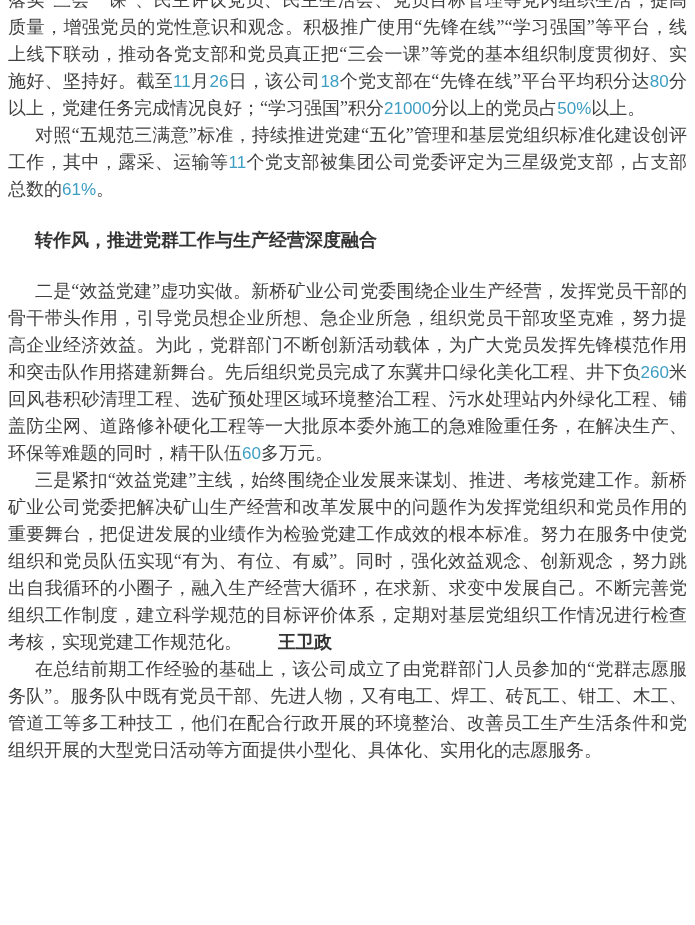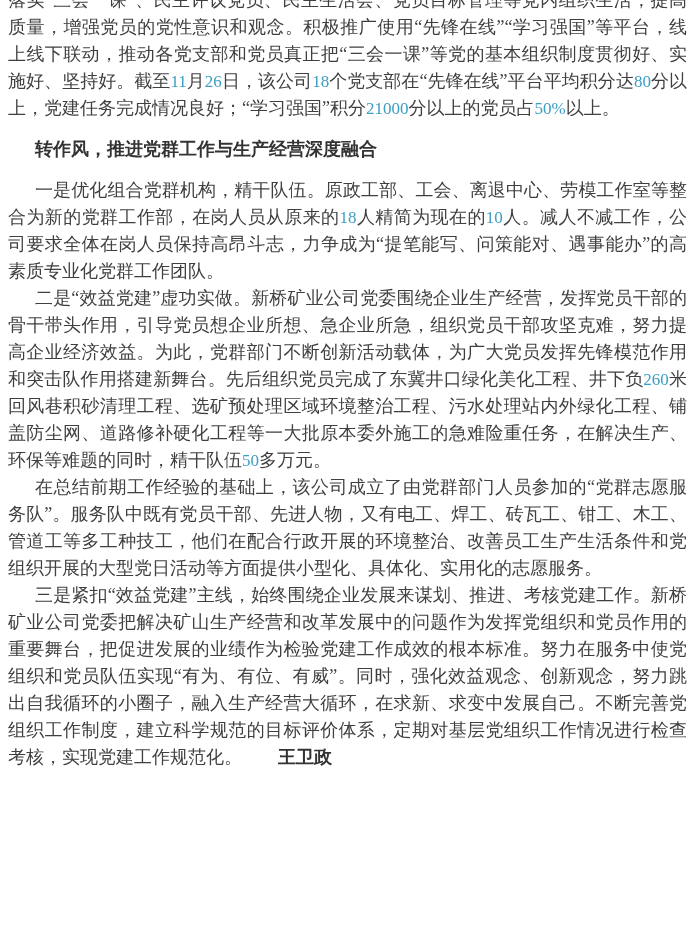--- a/index.html
+++ b/index.html
@@ -25,42 +25,42 @@
     margin: 0;
   }
   .article p.indent {
     text-indent: 1.5em;
   }
   
   .article p.clip-top {
     margin-top: -13px;
   }
   .article h2 {
-    margin: 14px 0;
+    margin: 24px 0;
     font-size: 18px;
     line-height: 27px;
     font-weight: bold;
     color: var(--heading-color, #333333);
     text-indent: 1.5em;
     text-align: left;
   }
   .num {
     color: var(--highlight-color, #3d9ec4);
-    font-family: Liberation Serif, serif;
+    font-family: Liberation Sans, sans-serif;
     font-size: 17px;
   }
   .author {
     font-weight: bold;
     margin-left: 2em;
     color: var(--heading-color, #333333);
   }
 </style>
 </head>
 <body style="background: rgb(255, 255, 255);">
 
 <main class="article">
     <p class="clip-top"><span>落实“三会一课”、民主评议党员、民主生活会、党员目标管理等党内组织</span><span>生活，提高质量，增强党员的党性意识和观念。积极推广使用“先锋在线”“学习强国”等平台，线上线下联动，推动各党支部和党员真正把“三会一课”等党的基本组织制度贯彻好、实施好、坚持好。截至</span><span class="num">11</span><span>月</span><span class="num">26</span><span>日，该公司</span><span class="num">18</span><span>个党支部在“先锋在线”平台平均积分达</span><span class="num">80</span><span>分以上，党建任务完成情况良好；“学习强国”积分</span><span class="num">21000</span><span>分以上的党员占</span><span class="num">50%</span><span>以上。</span></p>
+    <p class="indent"><span>对照“五规范三满意”标准，持续推进党建“五化”管理和基层党组织标准化建设创评工作，其中，露采、运输等</span><span class="num">11</span><span>个党支部被集团公司党委评定为三星级党支部，占支部总数的</span><span class="num">61%</span><span>。</span></p>
     <h2><span>转作风，推进党群工作与生产经营深度融合</span></h2>
-    <p class="indent"><span>一是优化组合党群机构，精干队伍。原政工部、工会、离退中心、劳模工作室等整合为新的党群工作部，在岗人员从原来的</span><span class="num">18</span><span>人精简为现在的</span><span class="num">10</span><span>人。减人不减工作，公司要求全体在岗人员保持高昂斗志，力争成为“提笔能写、问策能对、遇事能办”的高素质专业化党群工作团队。</span></p>
-    <p class="indent"><span>二是“效益党建”虚功实做。新桥矿业公司党委围绕企业生产经营，发挥党员干部的骨干带头作用，引导党员想企业所想、急企业所急，组织党员干部攻坚克难，努力提高企业经济效益。为此，党群部门不断创新活动载体，为广大党员发挥先锋模范作用和突击队作用搭建新舞台。先后组织党员完成了东冀井口绿化美化工程、井下负</span><span class="num">260</span><span>米回风巷积砂清理工程、选矿预处理区域环境整治工程、污水处理站内外绿化工程、铺盖防尘网、道路修补硬化工程等一大批原本委外施工的急难险重任务，在解决生产、环保等难题的同时，精干队伍</span><span class="num">50</span><span>多万元。</span></p>
+    <p class="indent"><span>二是“效益党建”虚功实做。新桥矿业公司党委围绕企业生产经营，发挥党员干部的骨干带头作用，引导党员想企业所想、急企业所急，组织党员干部攻坚克难，努力提高企业经济效益。为此，党群部门不断创新活动载体，为广大党员发挥先锋模范作用和突击队作用搭建新舞台。先后组织党员完成了东冀井口绿化美化工程、井下负</span><span class="num">260</span><span>米回风巷积砂清理工程、选矿预处理区域环境整治工程、污水处理站内外绿化工程、铺盖防尘网、道路修补硬化工程等一大批原本委外施工的急难险重任务，在解决生产、环保等难题的同时，精干队伍</span><span class="num">60</span><span>多万元。</span></p>
+    <p class="indent"><span>三是紧扣“效益党建”主线，始终围绕企业发展来谋划、推进、考核党建工作。新桥矿业公司党委把解决矿山生产经营和改革发展中的问题作为发挥党组织和党员作用的重要舞台，把促进发展的业绩作为检验党建工作成效的根本标准。努力在服务中使党组织和党员队伍实现“有为、有位、有威”。同时，强化效益观念、创新观念，努力跳出自我循环的小圈子，融入生产经营大循环，在求新、求变中发展自己。不断完善党组织工作制度，建立科学规范的目标评价体系，定期对基层党组织工作情况进行检查考核，实现党建工作规范化。</span><span class="author">王卫政</span></p>
     <p class="indent"><span>在总结前期工作经验的基础上，该公司成立了由党群部门人员参加的“党群志愿服务队”。服务队中既有党员干部、先进人物，又有电工、焊工、砖瓦工、钳工、木工、管道工等多工种技工，他们在配合行政开展的环境整治、改善员工生产生活条件和党组织开展的大型党日活动等方面提供小型化、具体化、实用化的志愿服务。</span></p>
-    <p class="indent"><span>三是紧扣“效益党建”主线，始终围绕企业发展来谋划、推进、考核党建工作。新桥矿业公司党委把解决矿山生产经营和改革发展中的问题作为发挥党组织和党员作用的重要舞台，把促进发展的业绩作为检验党建工作成效的根本标准。努力在服务中使党组织和党员队伍实现“有为、有位、有威”。同时，强化效益观念、创新观念，努力跳出自我循环的小圈子，融入生产经营大循环，在求新、求变中发展自己。不断完善党组织工作制度，建立科学规范的目标评价体系，定期对基层党组织工作情况进行检查考核，实现党建工作规范化。</span><span class="author">王卫政</span></p>
   </main>
 
 </body></html>

